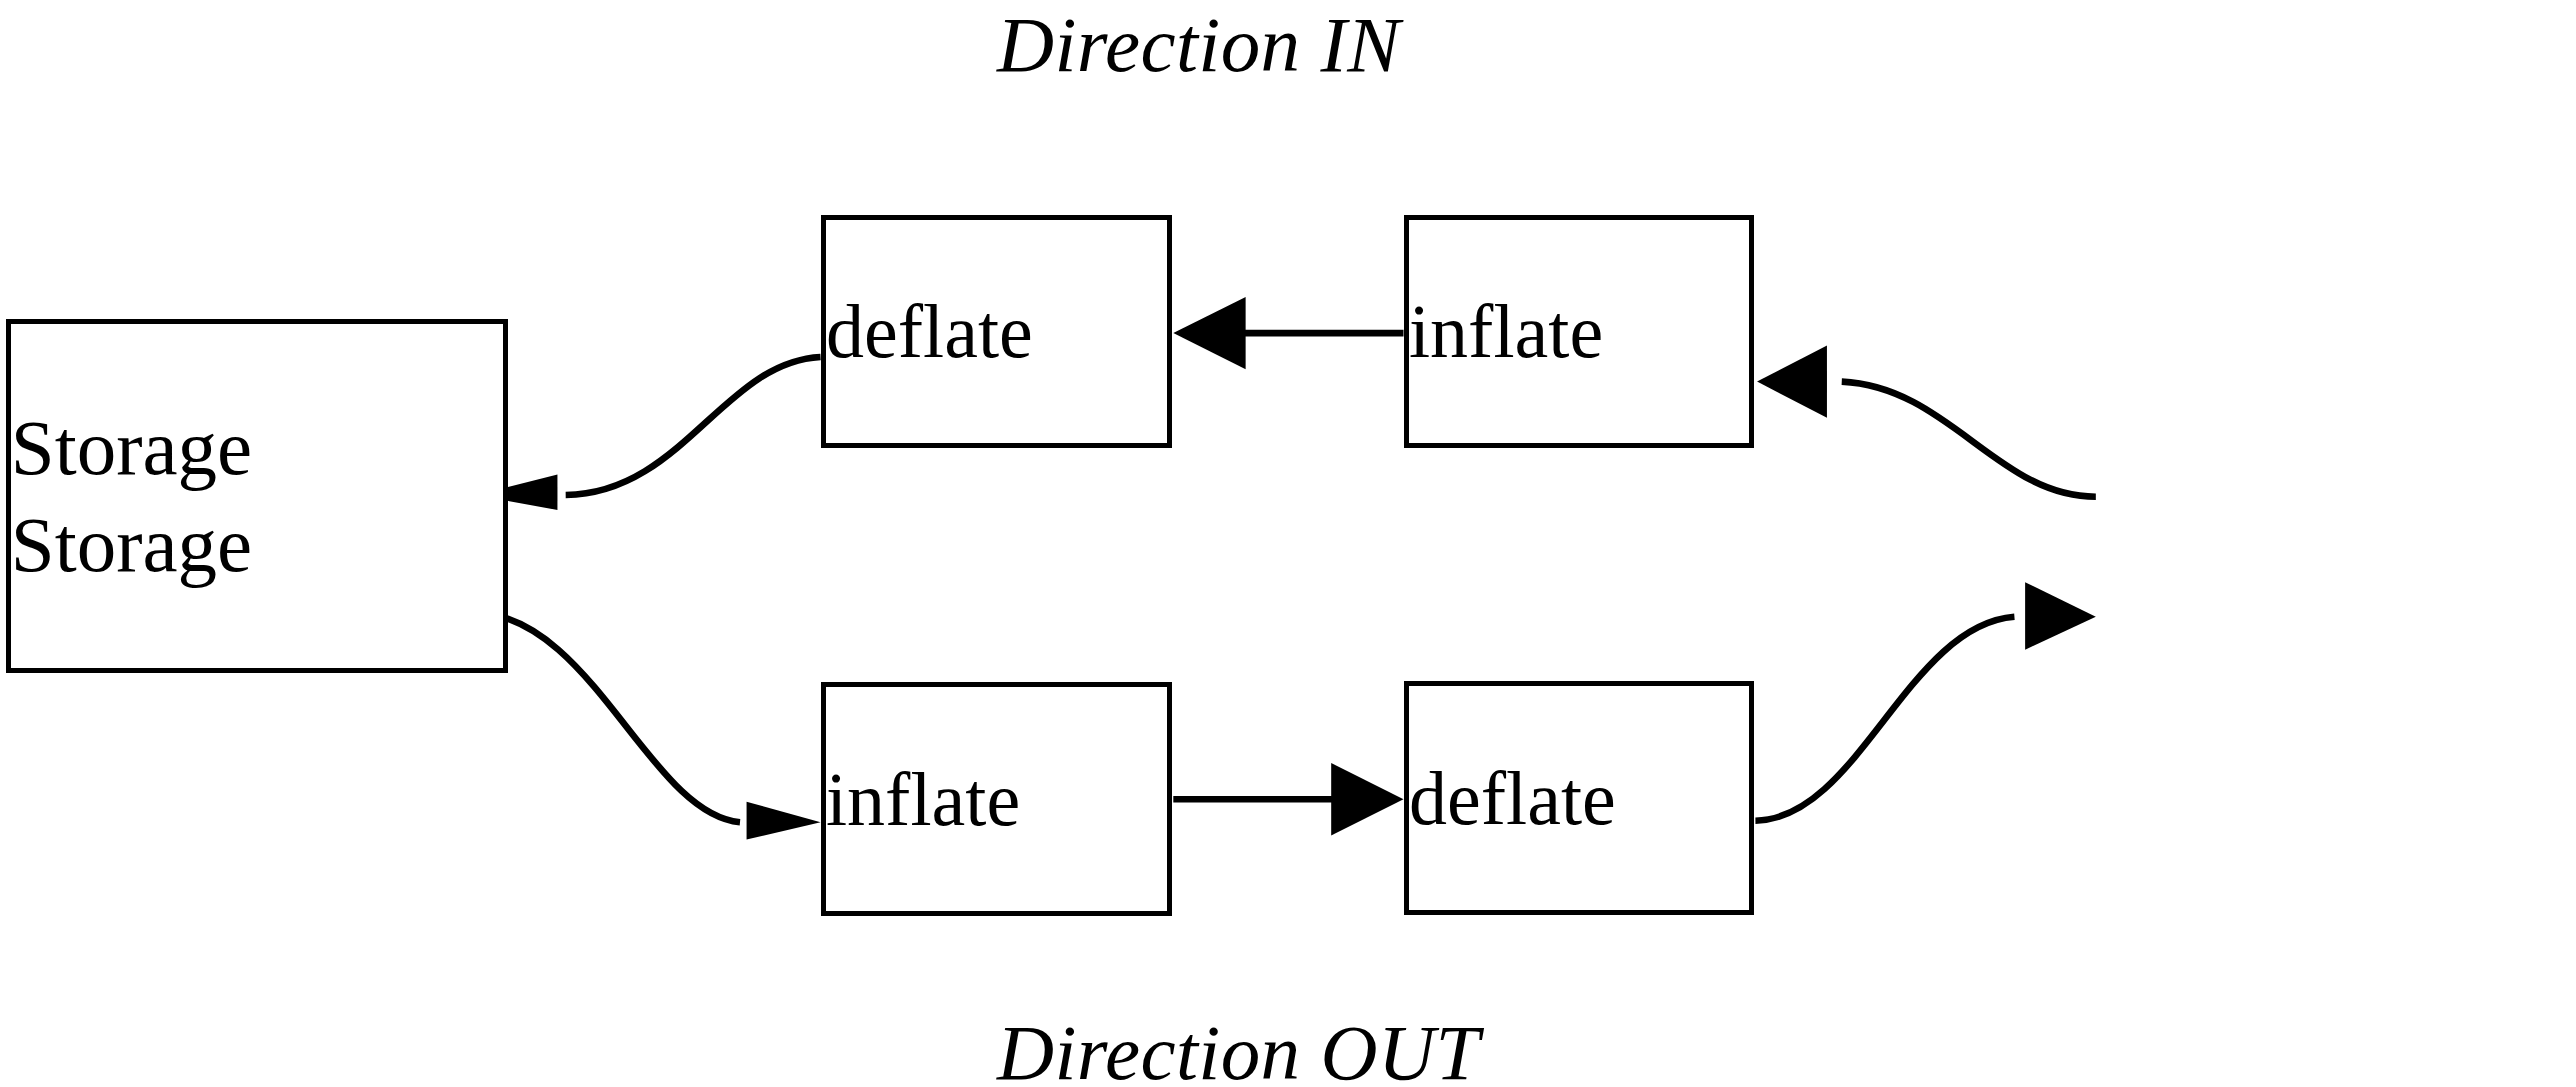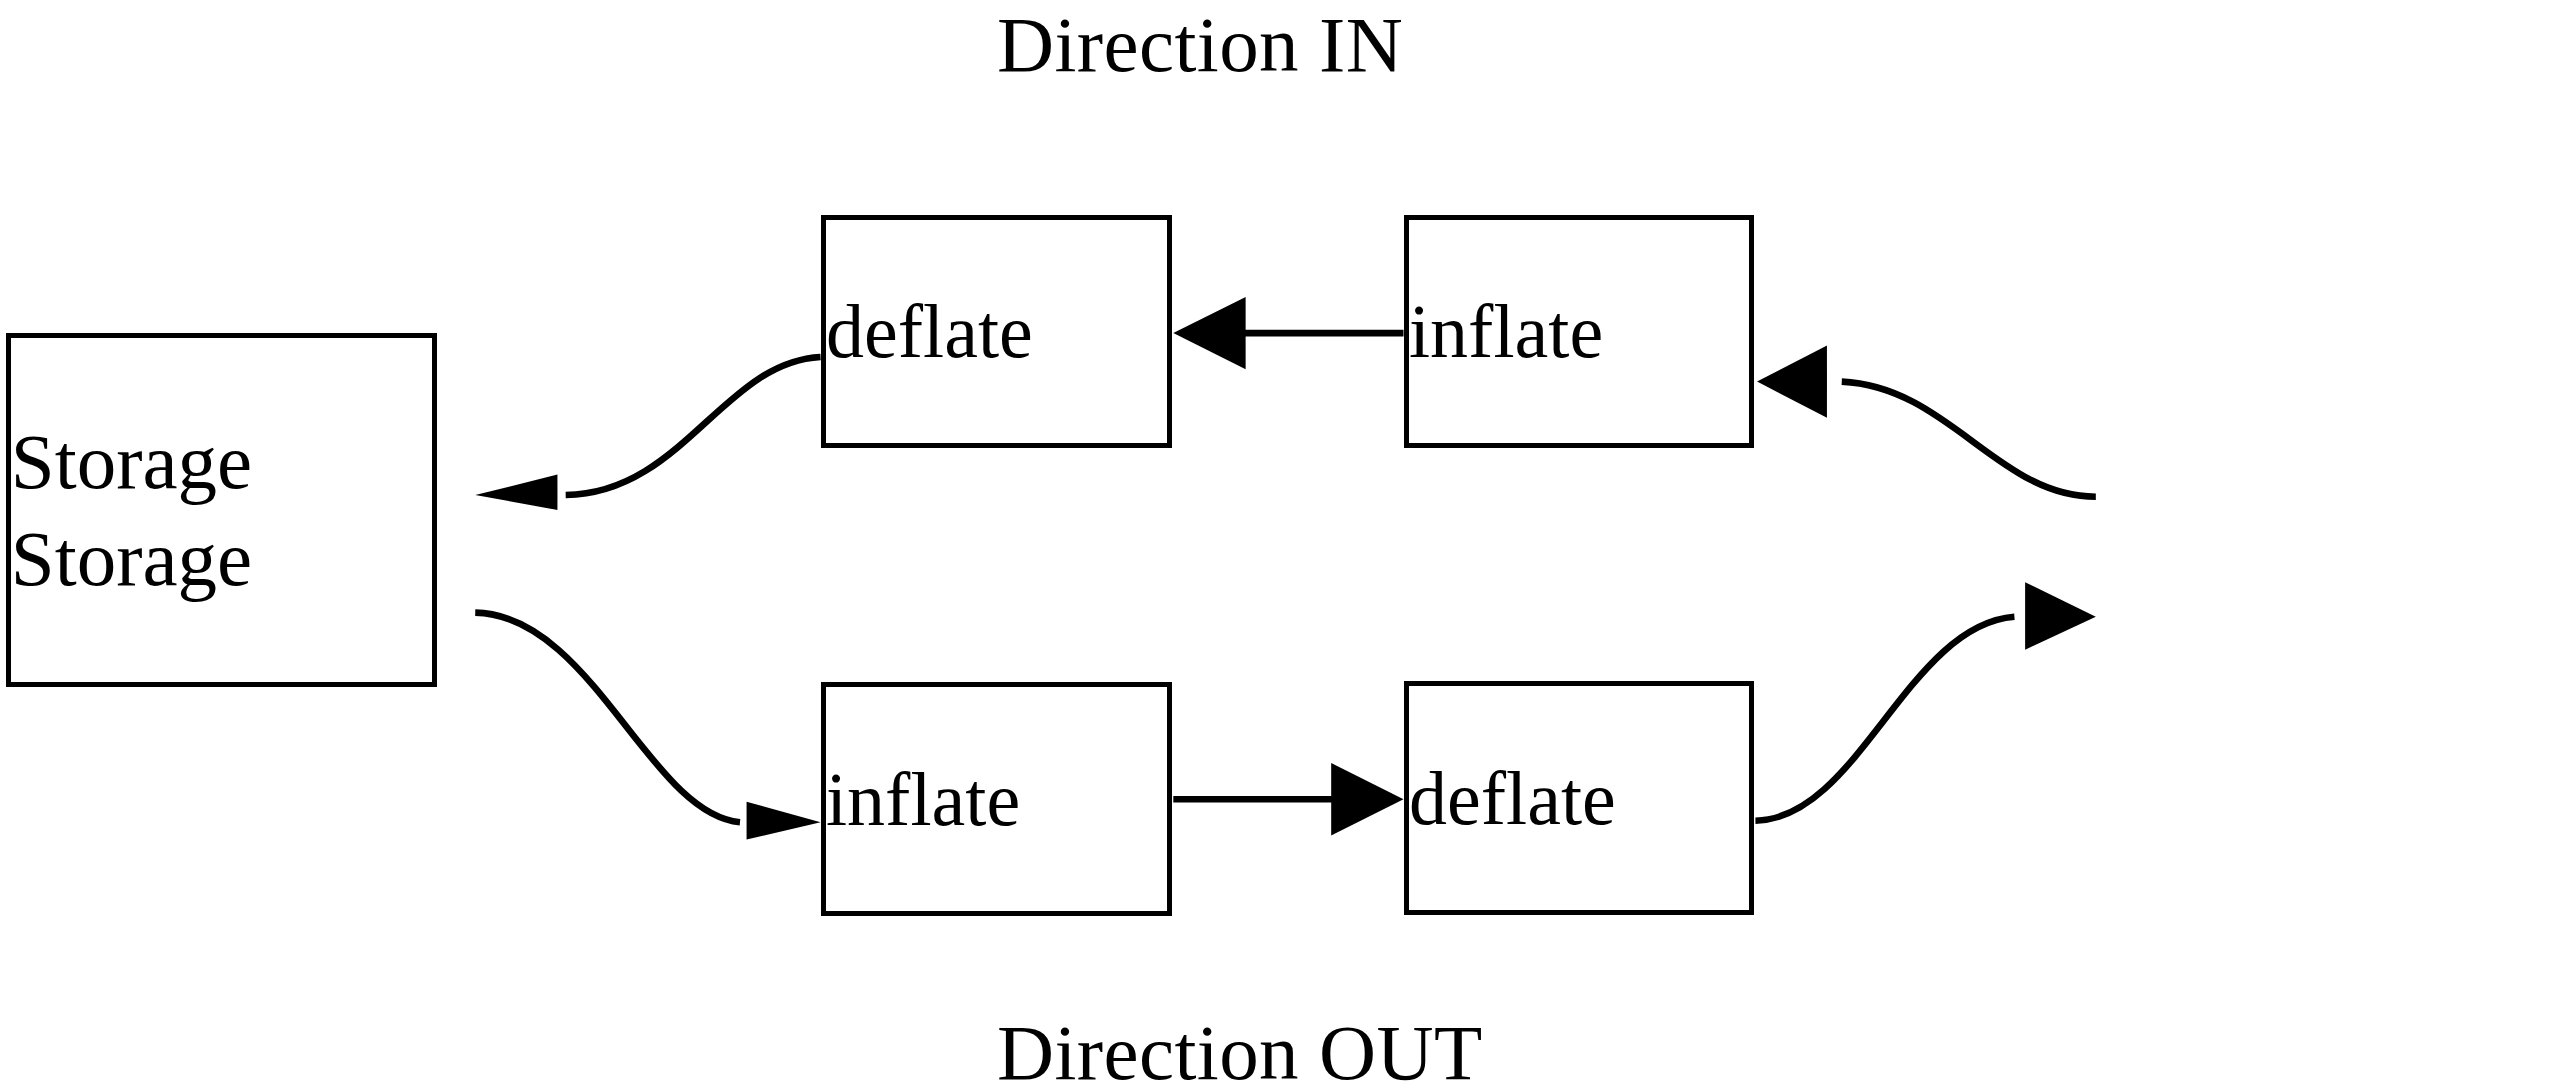--- a/index.html
+++ b/index.html
@@ -18,20 +18,21 @@
     color: #000000;
   }
   
   .caption {
     position: absolute;
     white-space: nowrap;
     font-size: 79px;
     line-height: 1;
     color: #000;
     letter-spacing: 0.4px;
+    font-style: italic;
   }
   .caption.in  { left: 997px; top: 5px; }
   .caption.out { left: 997px; top: 1013px; }
 
   
   .node {
     position: absolute;
     box-sizing: border-box;
     border: 5.8px solid #000000;
     background: #ffffff;
@@ -41,21 +42,21 @@
     justify-content: center;
     text-align: center;
     font-size: 76px;
     line-height: 1.08;
     color: #000000;
     z-index: 3;
   }
   .node .line { display: block; white-space: nowrap; }
   .node.two-line .line:first-child { margin-bottom: 11.5px; }
 
-  #node-storage-daemon { left: 5.8px;    top: 333px; width: 431px; height: 354px; font-size: 79px; }
+  #node-storage-daemon { left: 5.8px;    top: 319px; width: 502px; height: 354px; font-size: 79px; }
   #node-device         { left: 2096px; top: 333px; width: 474px; height: 354px; font-size: 79px; }
   #node-deflate-in     { left: 821px;  top: 215px; width: 351px; height: 233px; }
   #node-inflate-in     { left: 1404px; top: 215px; width: 350px; height: 233px; }
   #node-inflate-out    { left: 821px;  top: 682px; width: 351px; height: 234px; }
   #node-deflate-out    { left: 1404px; top: 681px; width: 350px; height: 234px; }
 
   
   #edges {
     position: absolute;
     left: 0; top: 0;

